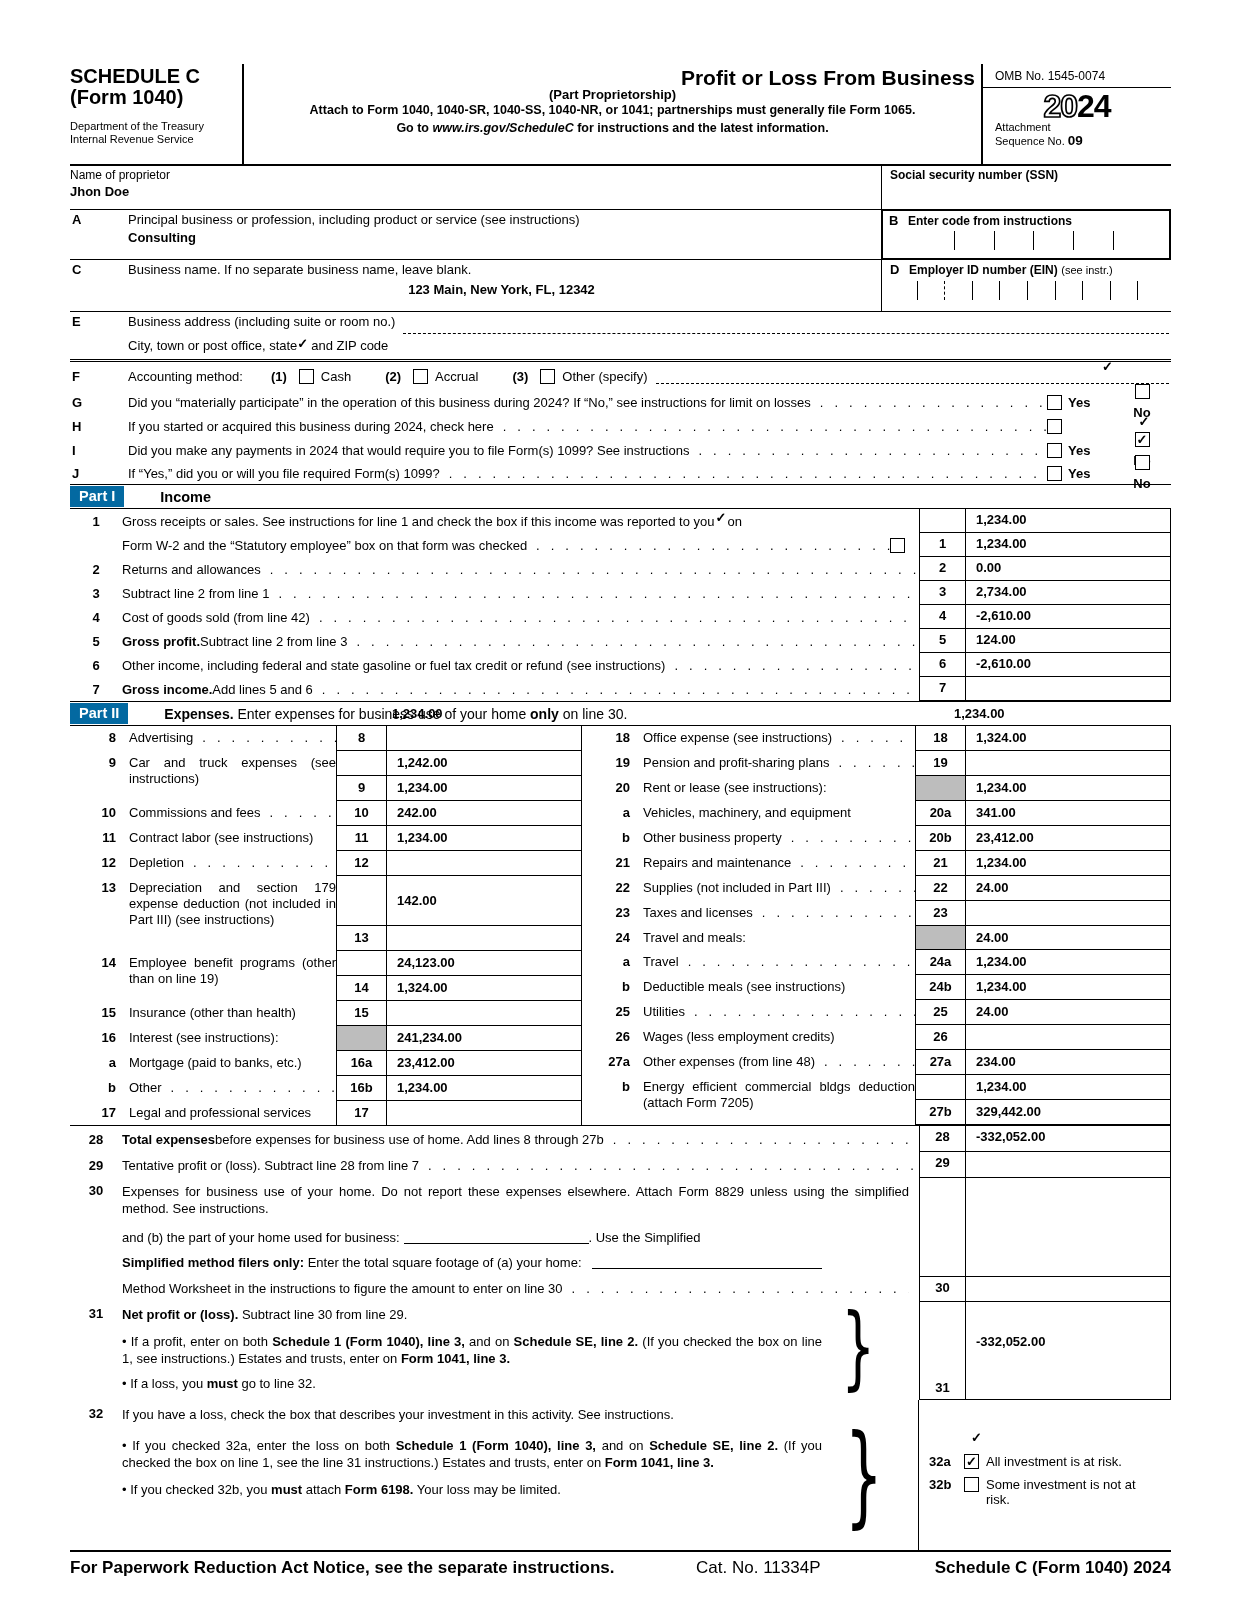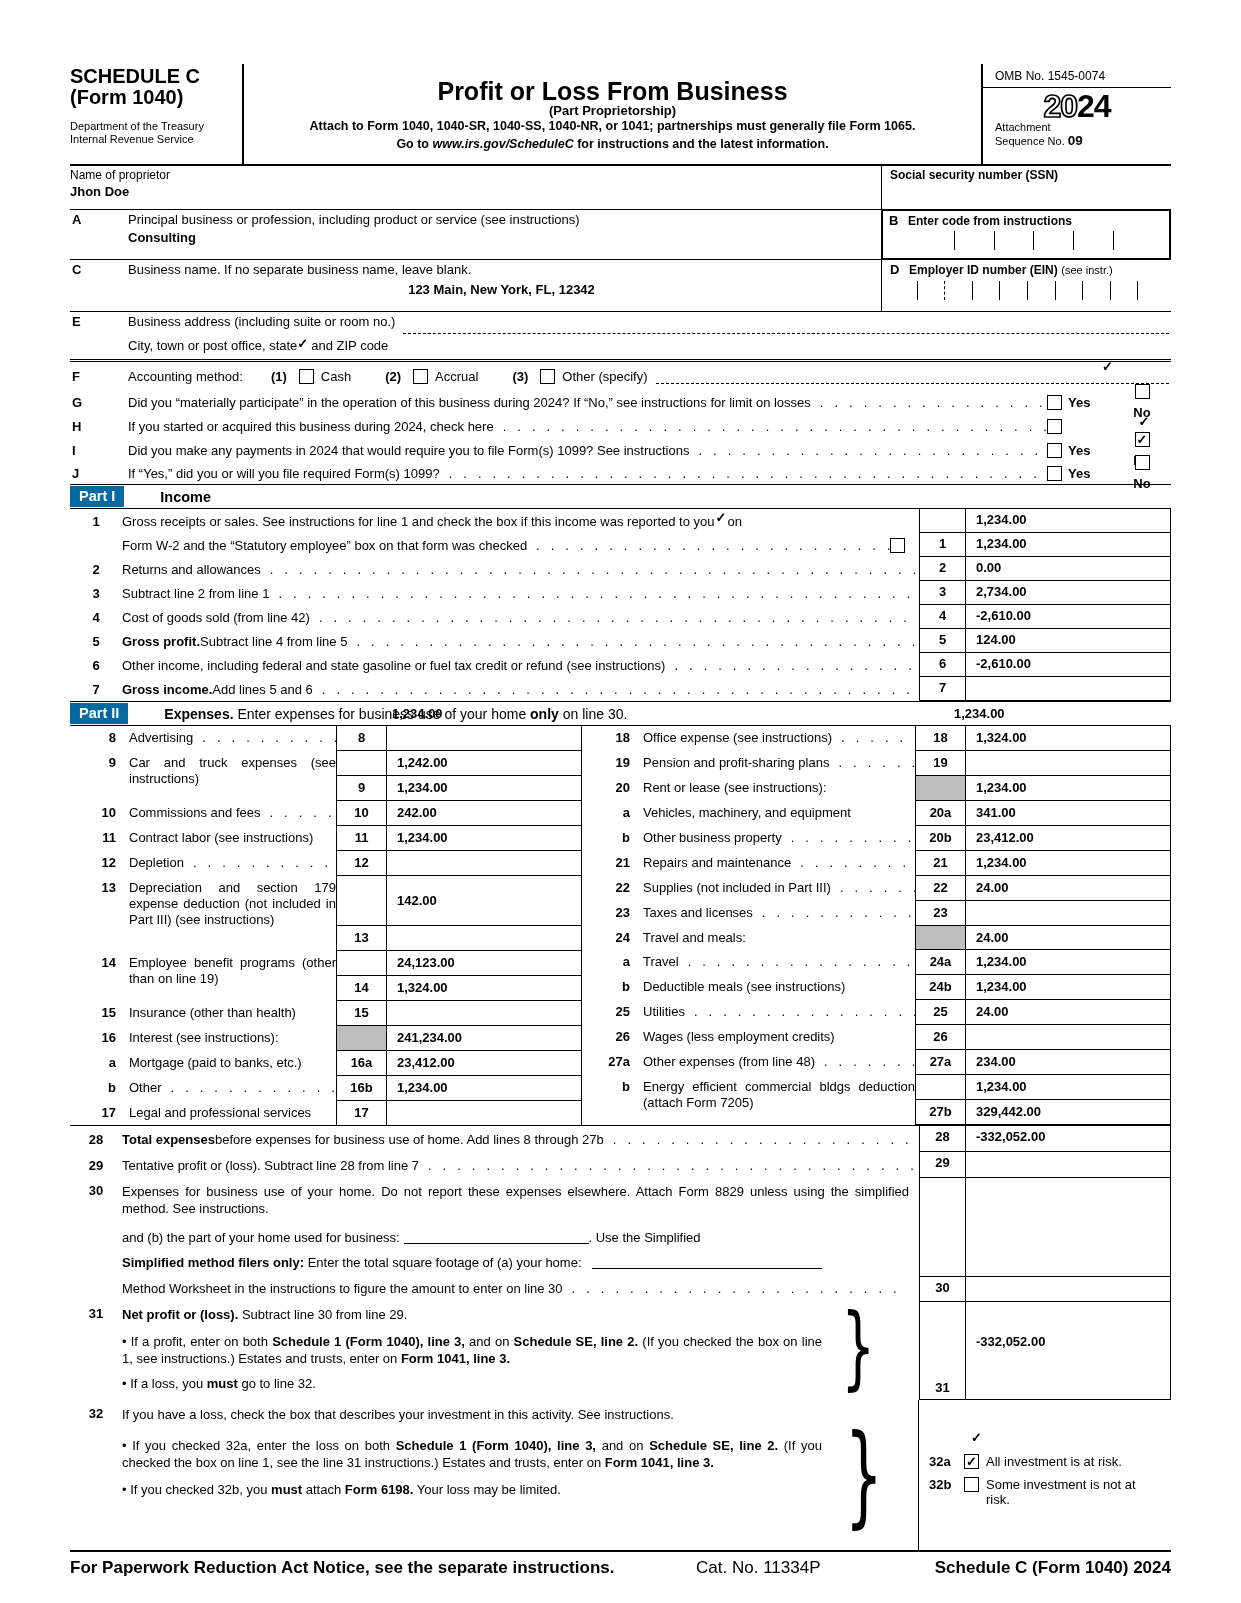--- a/index.html
+++ b/index.html
@@ -10,21 +10,21 @@
   .b { font-weight:bold; }
   .i { font-style:italic; }
   .flex { display:flex; }
 
   
   .hdr { display:flex; border-bottom:2.5px solid #000; height:102px; }
   .hdr-left { width:172px; padding-top:2px; }
   .sched { font-size:20px; font-weight:bold; line-height:21px; }
   .dept { font-size:11px; margin-top:12px; line-height:13px; }
   .hdr-mid { flex:1; border-left:2px solid #000; text-align:center; padding:0 6px; }
-  .hdr-title { font-size:25px; font-weight:bold; margin-top:13px; }
+  .hdr-title { font-size:21px; font-weight:bold; margin-top:2px;text-align:right; }
   .hdr-sub { font-size:13px; font-weight:bold; margin-top:-3px; }
   .hdr-attach { font-size:12.5px; font-weight:bold; margin-top:1px; }
   .hdr-goto { font-size:12.5px; font-weight:bold; margin-top:4px; }
   .hdr-right { width:190px; border-left:2px solid #000; }
   .omb { font-size:12px; padding:5px 0 4px 12px; border-bottom:1.5px solid #000; }
   .yr { display:flex; align-items:baseline; justify-content:center; margin-top:1px; line-height:34px; }
   .yr-outline { font-size:32px; font-weight:bold; color:#fff; -webkit-text-stroke:1.7px #000; text-shadow:0 0 1px #000; letter-spacing:-1px; }
   .yr-solid { font-size:32px; font-weight:bold; letter-spacing:-1px; }
   .attach-seq { font-size:11px; padding-left:12px; line-height:13px; margin-top:-2px; }
   .seqno { font-size:13.5px; font-weight:bold; }
@@ -328,21 +328,21 @@
         <span>Cost of goods sold (from line 42)</span>
         <span class="dots">............................................................................................</span>
       </div>
     <span class="ncell h24">4</span>
       <span class="acell h24">-2,610.00</span>
   </div>
   <div class="p1row h24">
     <div class="p1desc">
         <span class="gut">5</span>
         <span class="b">Gross profit.</span>
-        <span> Subtract line 4 from line 5</span>
+        <span> Subtract line 2 from line 3</span>
         <span class="dots">............................................................................................</span>
       </div>
     <span class="ncell h24">5</span>
       <span class="acell h24">124.00</span>
   </div>
   <div class="p1row h24">
     <div class="p1desc">
         <span class="gut">6</span>
         <span>Other income, including federal and state gasoline or fuel tax credit or refund (see instructions)</span>
         <span class="dots">............................................................................................</span>

